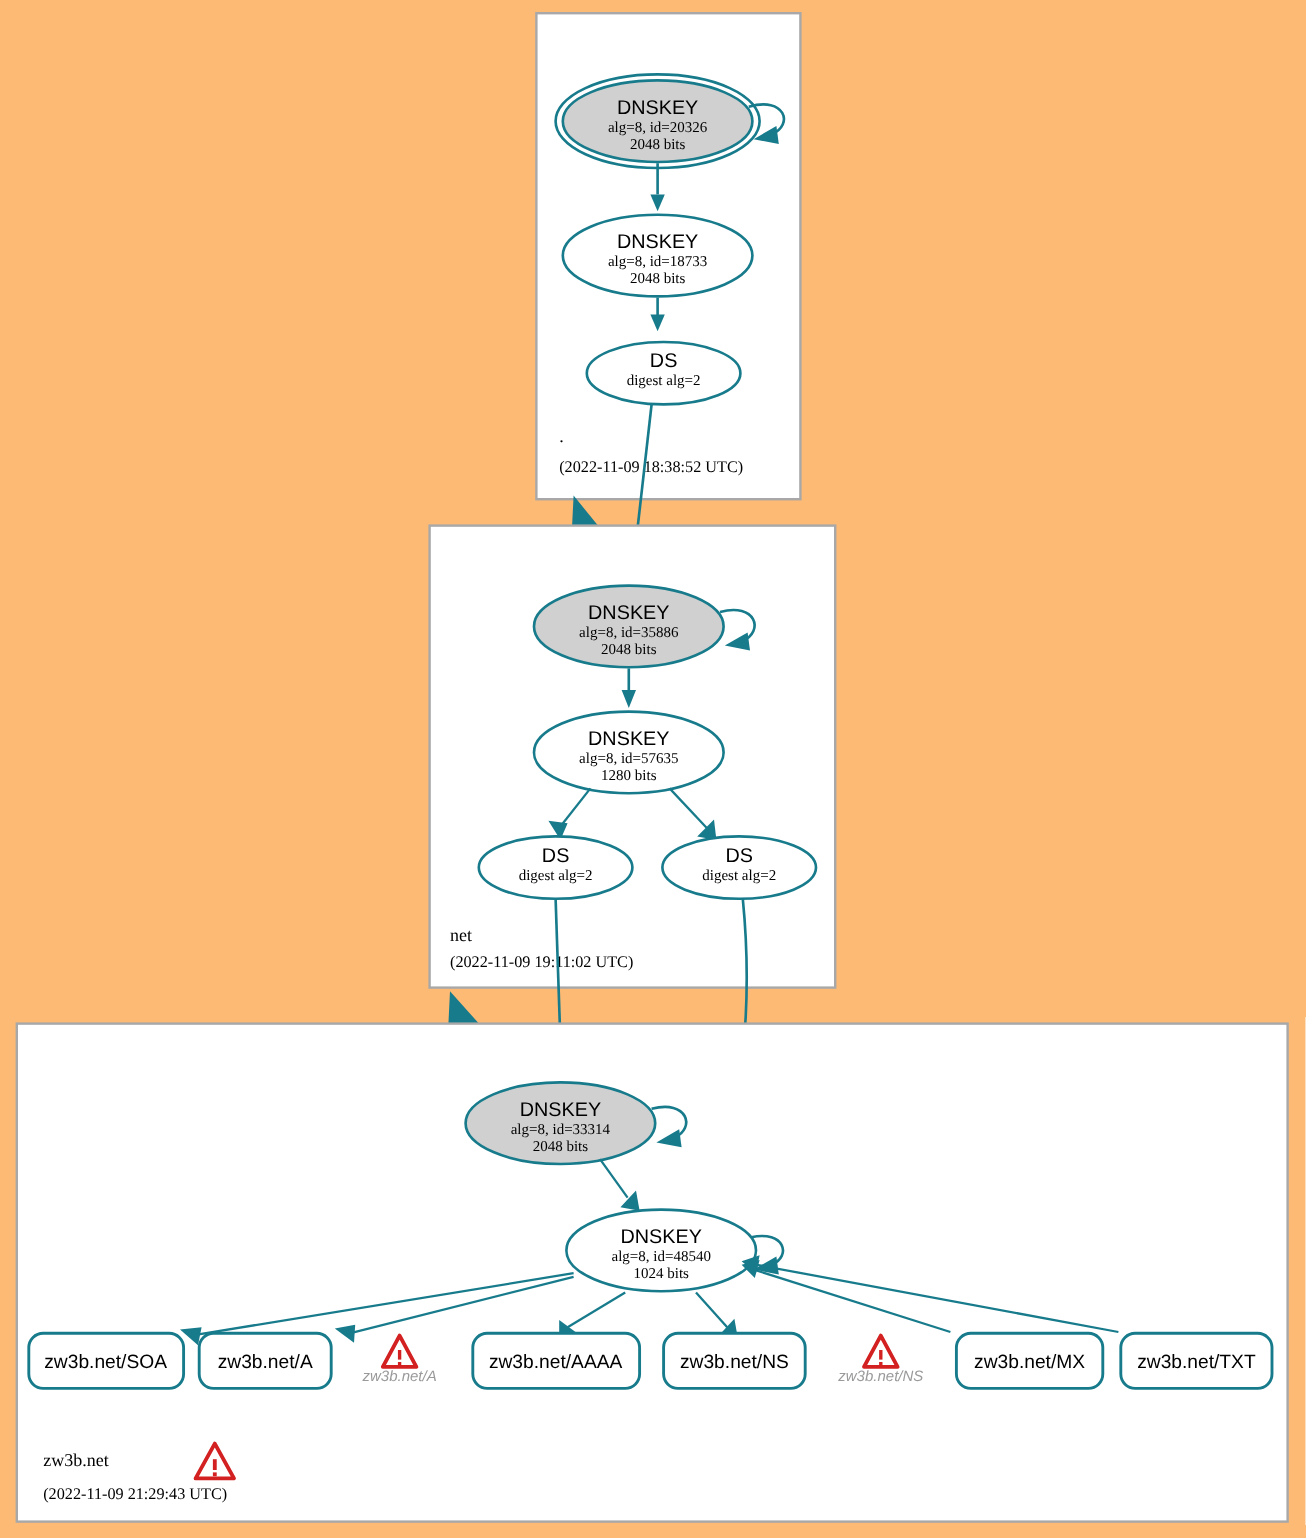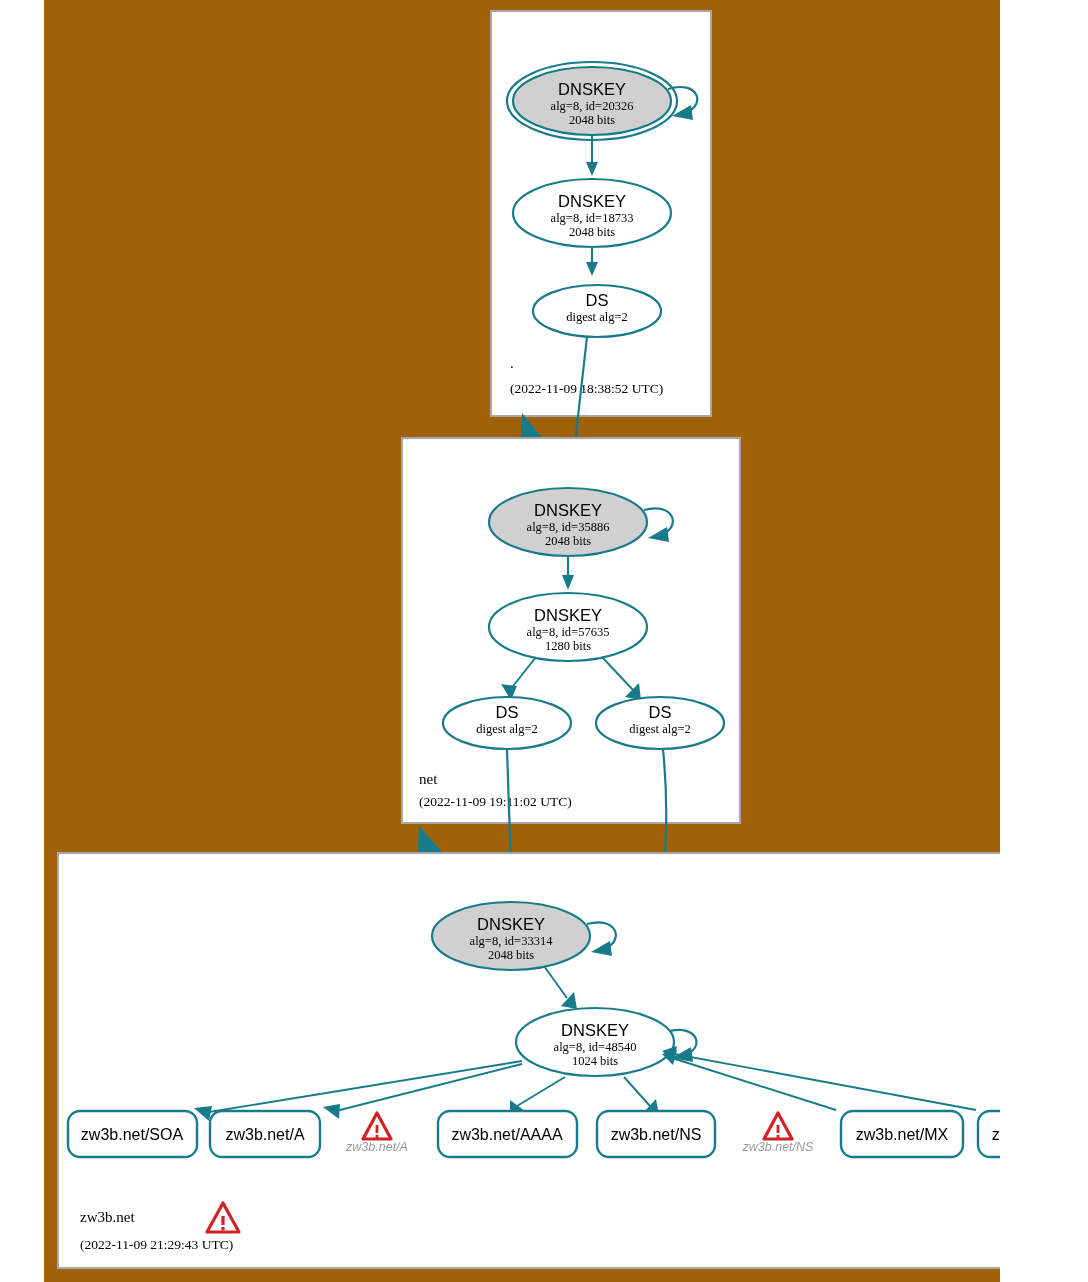--- a/index.html
+++ b/index.html
@@ -6,25 +6,24 @@
   html, body {
     margin: 0;
     padding: 0;
     background: #ffffff;
   }
   body {
     font-family: "Liberation Sans", sans-serif;
   }
   #stage {
     position: relative;
-    width: 956px;
+    width: 1088px;
     height: 1282px;
-    background: #a16207;
+    background: #fdba74;
     overflow: hidden;
-    margin-left: 44px;
   }
   svg#graph {
     position: absolute;
     top: 0;
     left: 0;
     width: 1088px;
     height: 1282px;
   }
   .zone-box {
     fill: #ffffff;

